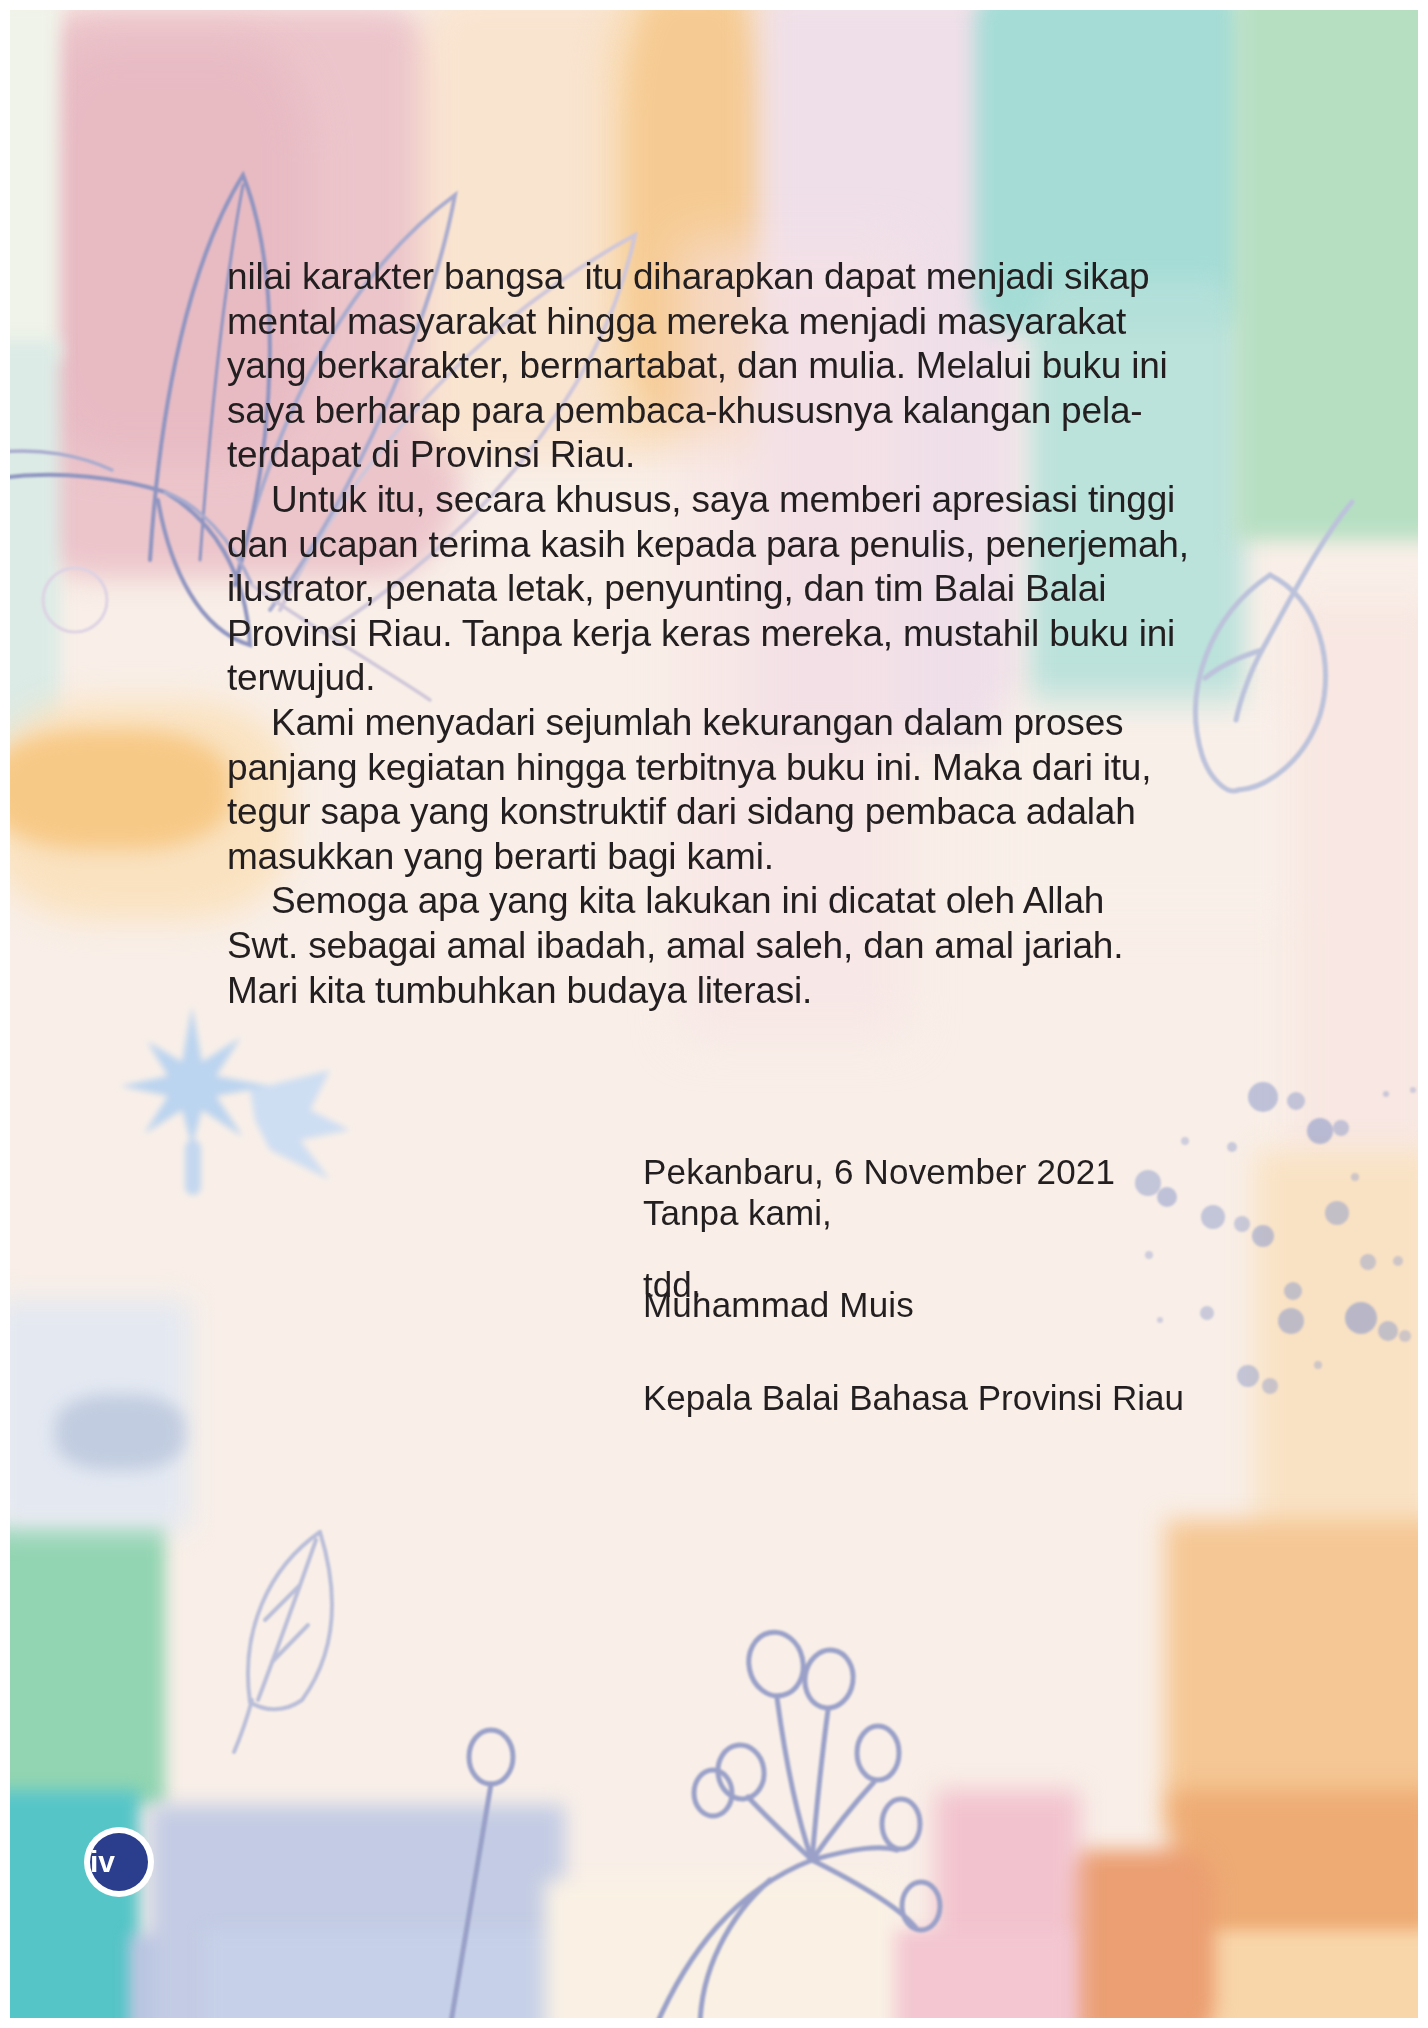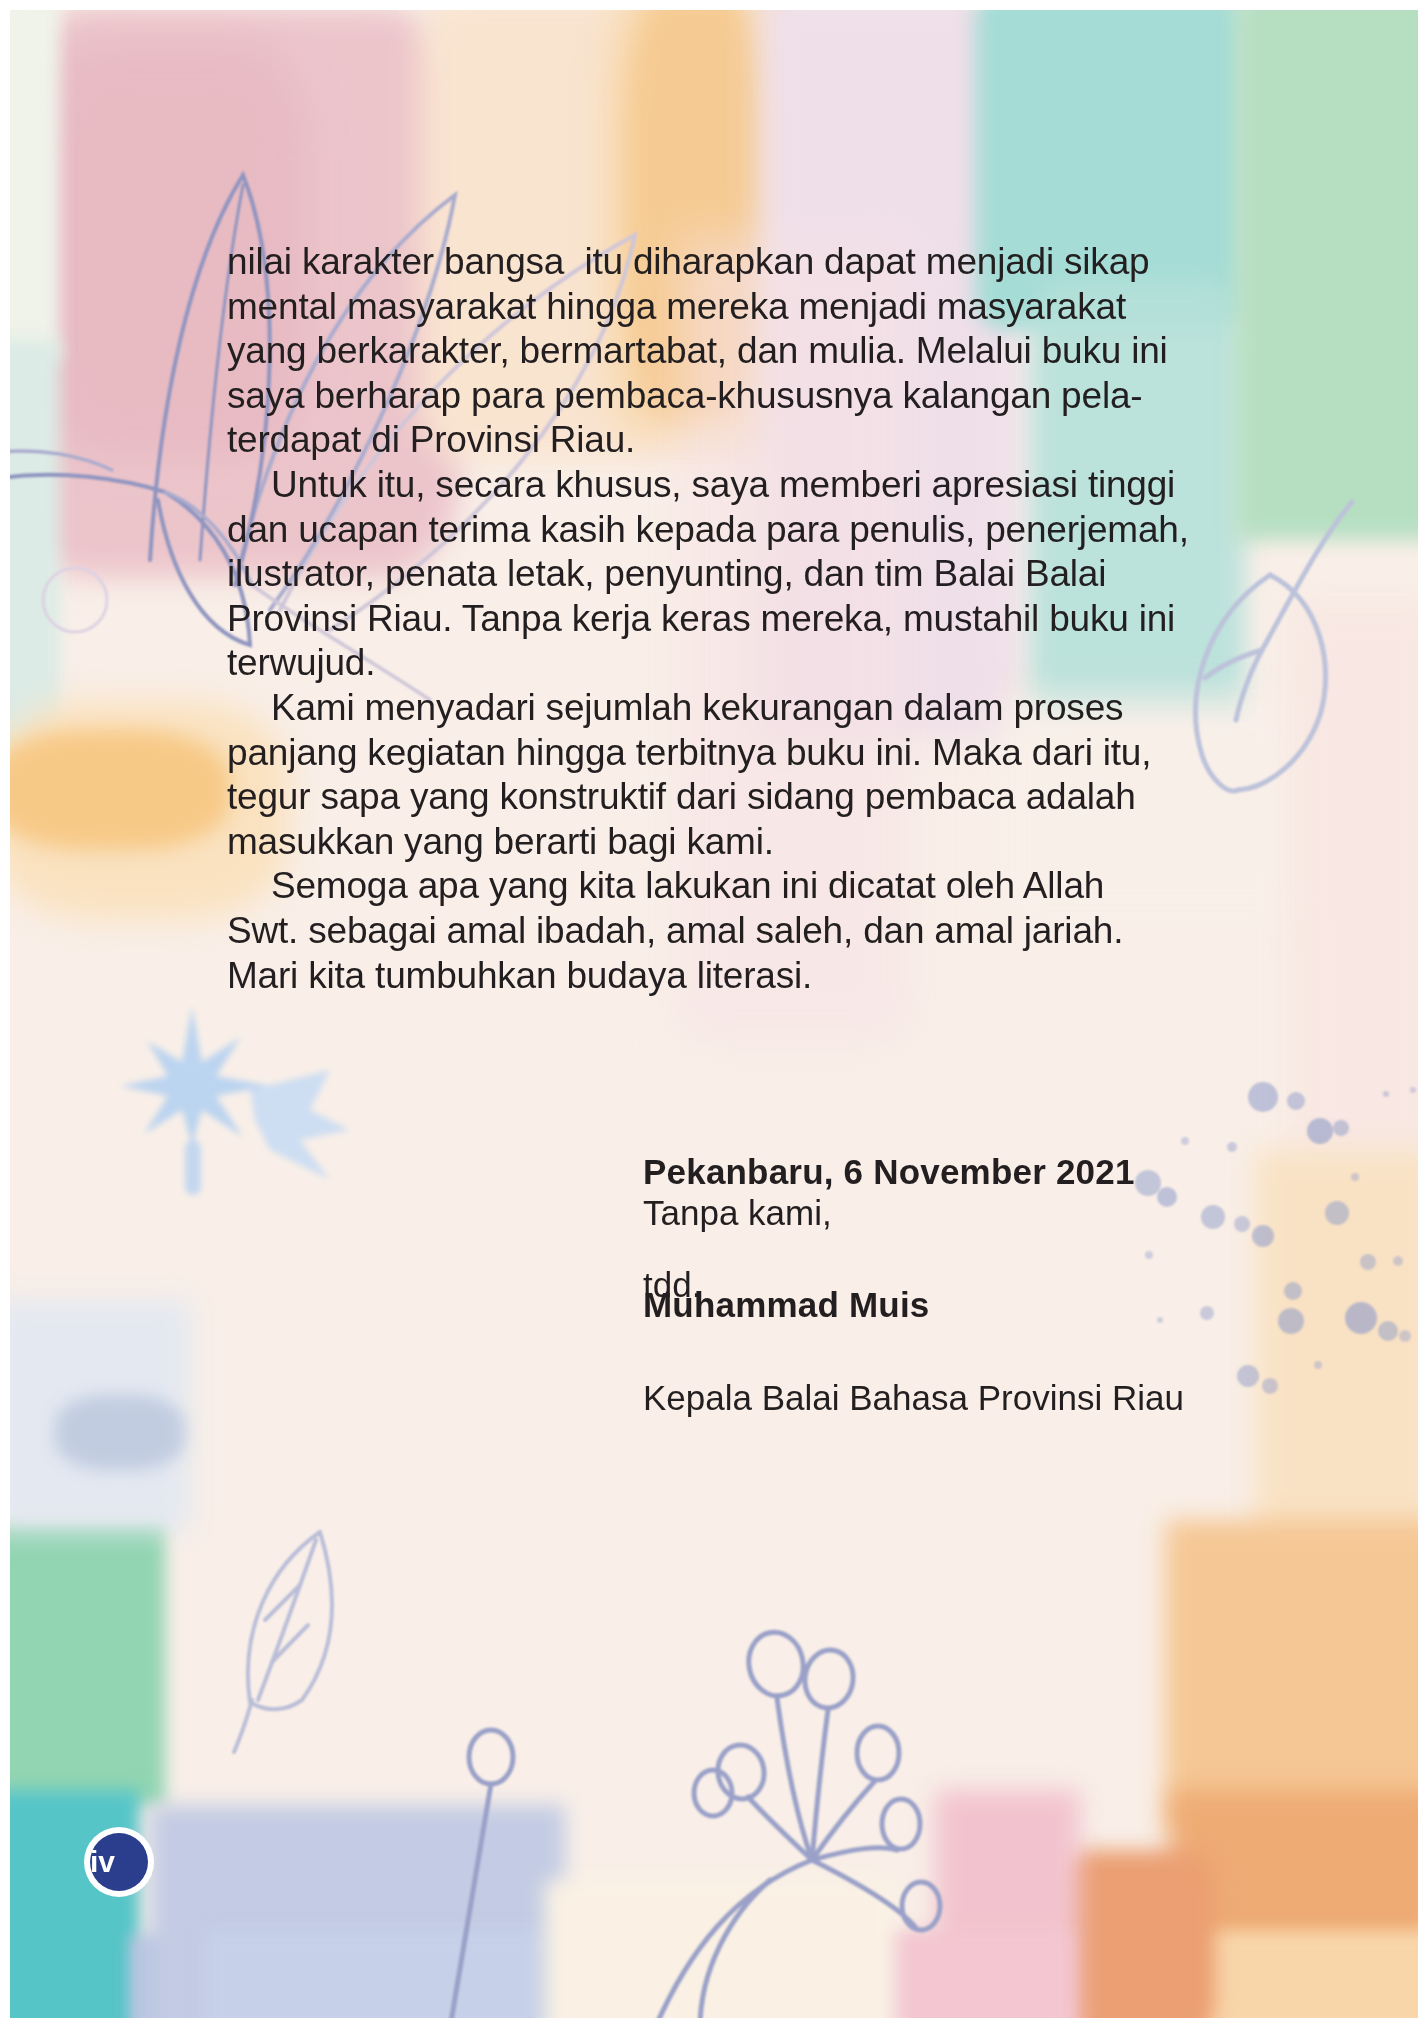--- a/index.html
+++ b/index.html
@@ -5,28 +5,28 @@
   html,body{margin:0;padding:0;background:#777;}
   .page{
     position:relative;width:1428px;height:2028px;margin:0 auto;
     background:#ffffff;overflow:hidden;
     font-family:"Liberation Sans","DejaVu Sans",sans-serif;
   }
   .canvas{position:absolute;inset:0;background:#f9efe8;overflow:hidden;}
   .p{position:absolute;pointer-events:none;}
   .frame{position:absolute;inset:0;border:10px solid #fff;pointer-events:none;z-index:60;}
   .deco{position:absolute;left:0;top:0;width:1428px;height:2028px;z-index:5;pointer-events:none;}
-  .body-text{position:absolute;left:227px;top:240px;z-index:10;color:var(--text_ink,#231f20);
+  .body-text{position:absolute;left:227px;top:255px;z-index:10;color:var(--text_ink,#231f20);
     font-size:37px;line-height:44.6px;letter-spacing:-0.2px;}
   .bline{white-space:pre;}
   .bline.indent{padding-left:44px;}
   .signature{position:absolute;left:0;top:0;z-index:10;color:var(--text_ink,#231f20);
     font-size:35px;line-height:41px;}
   .sig-line{position:absolute;left:643px;white-space:pre;}
-  .sig-line.bold{font-weight:bold;letter-spacing:0.2px;}
+  .sig-line.bold{font-weight:normal;letter-spacing:0.2px;}
   .badge{position:absolute;left:84px;top:1827px;width:70px;height:70px;border-radius:50%;
     background:var(--badge_ring,#ffffff);z-index:20;display:flex;align-items:center;justify-content:center;}
   .badge-inner{width:58px;height:58px;border-radius:50%;background:var(--badge_navy,#2b3d8d);
     display:flex;align-items:center;justify-content:flex-start;}
   .badge-inner span{color:#fff;font-weight:bold;font-size:30px;line-height:1;}
 </style>
 </head>
 <body>
 
 <div class="page">

